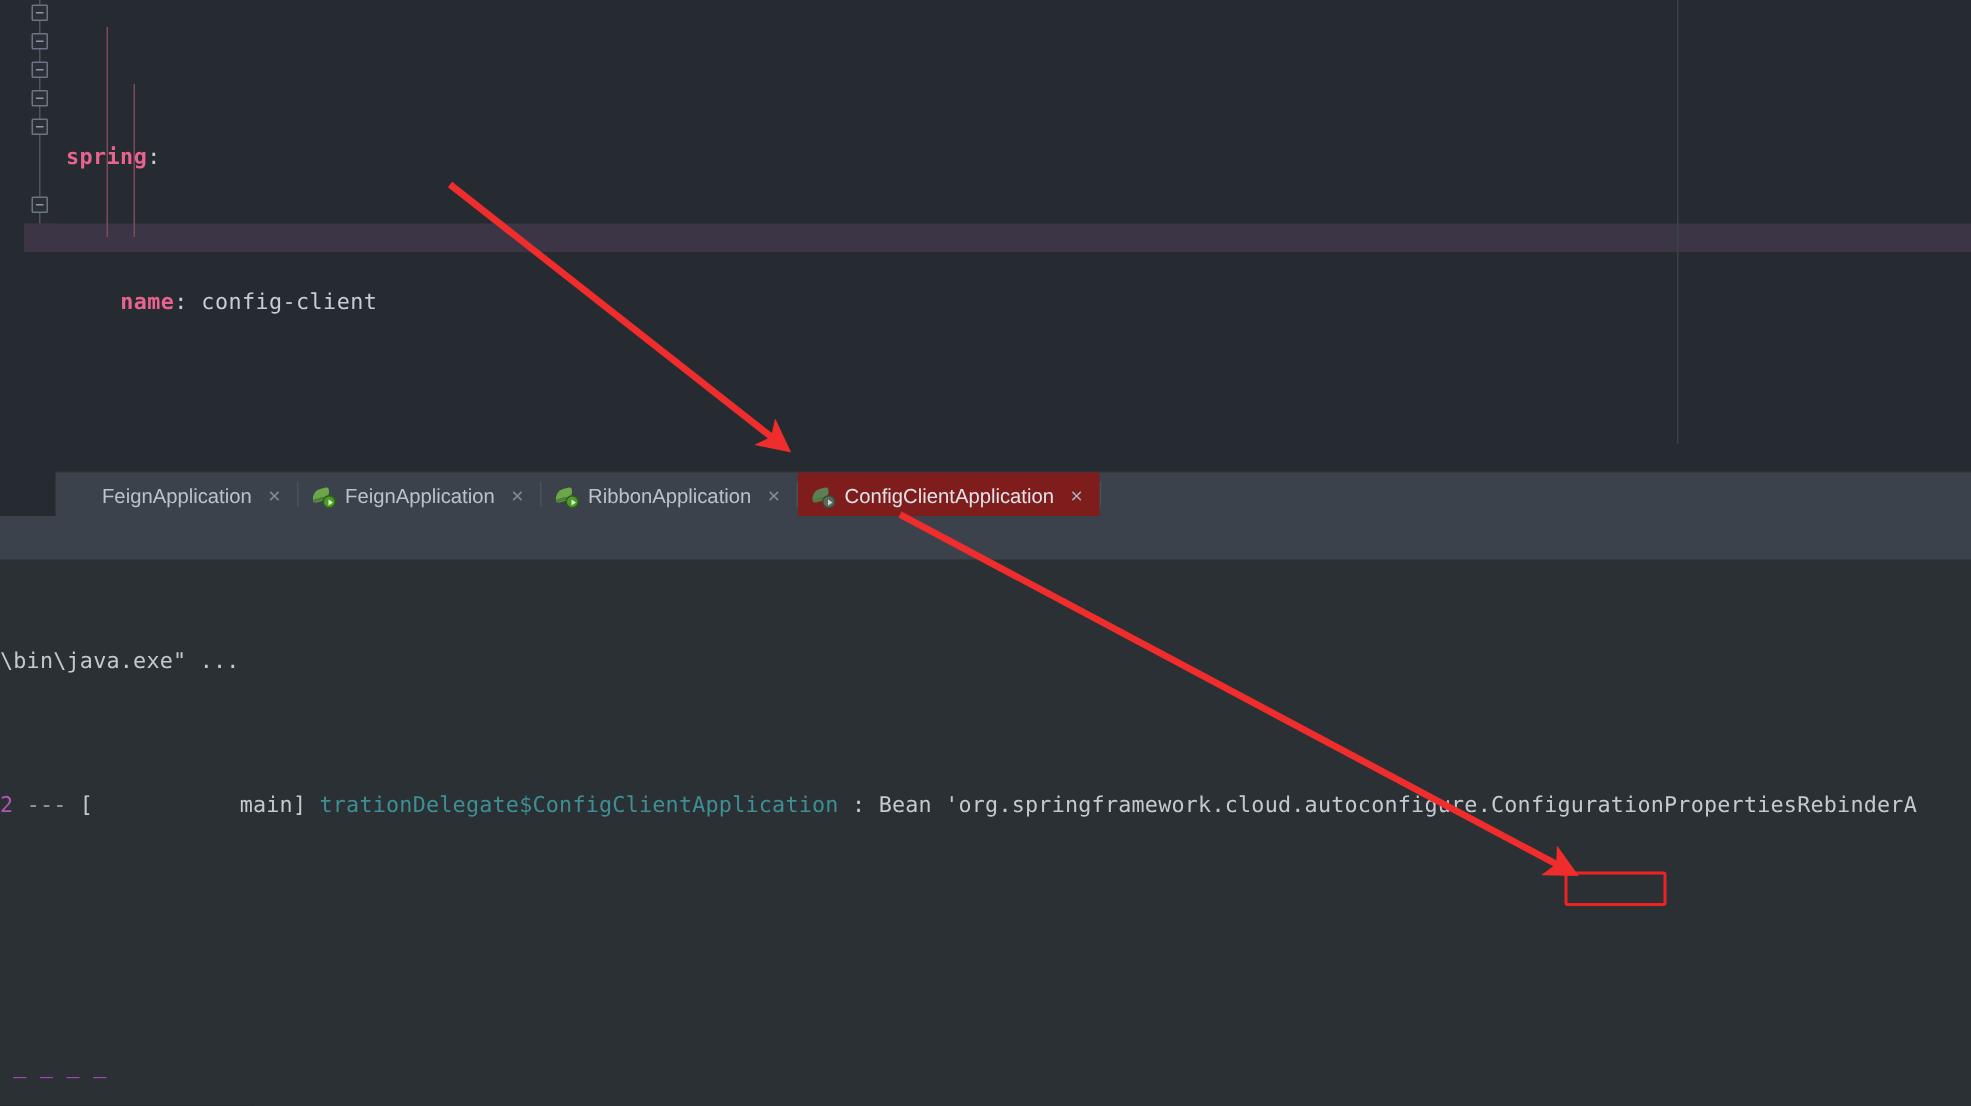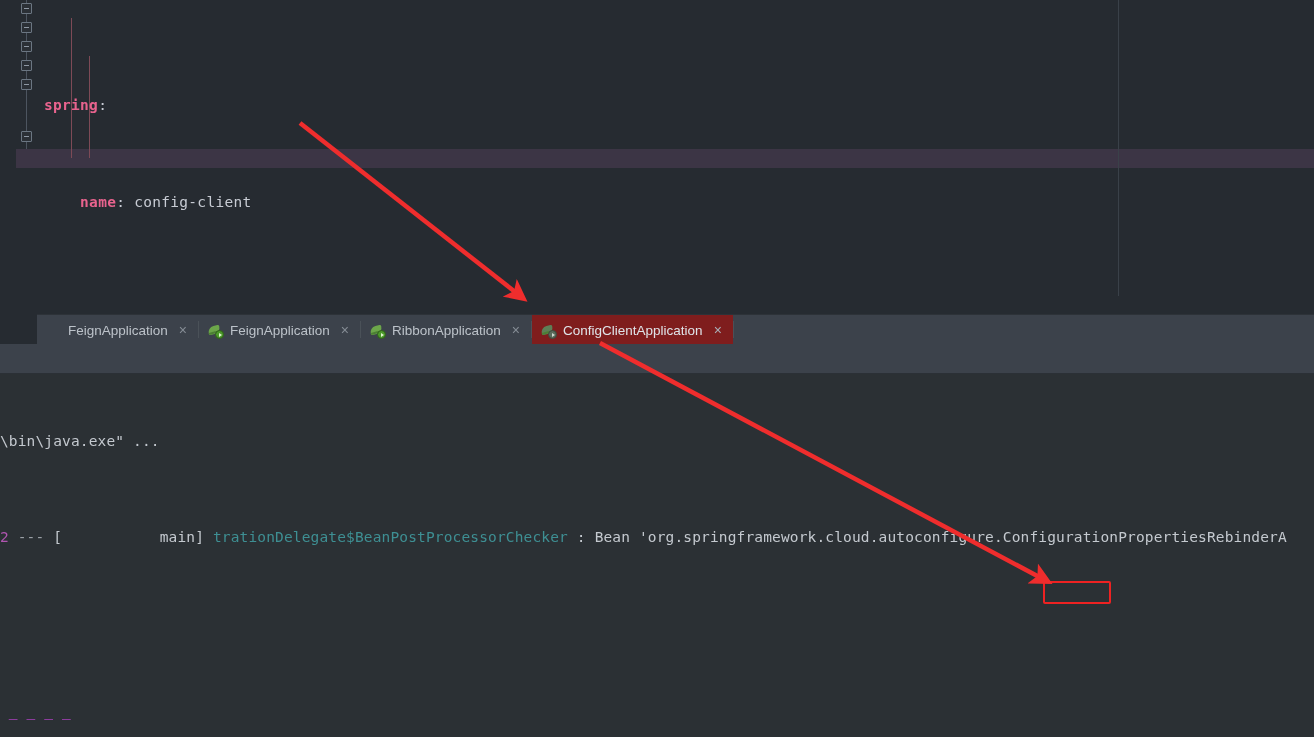--- a/index.html
+++ b/index.html
@@ -244,21 +244,21 @@
     <div class="tabsep"></div>
   </div>
 
   <div class="console-strip"></div>
 
   <div class="console">
 
     <div class="line"><span class="cmd">\bin\java.exe" ...</span></div>
 
     
-    <div class="line"><span class="ts">2</span><span class="msg"> </span><span class="dash">---</span><span class="brk"> [           </span><span class="thr">main</span><span class="brk">] </span><span class="lg">trationDelegate$BeanPostProcessorChecker</span><span class="msg"> : </span><span class="msg">Bean 'org.springframework.cloud.autoconfigure.ConfigurationPropertiesRebinderA</span></div>
+    <div class="line"><span class="ts">2</span><span class="msg"> </span><span class="dash">---</span><span class="brk"> [           </span><span class="thr">main</span><span class="brk">] </span><span class="lg">trationDelegate$ConfigClientApplication</span><span class="msg"> : </span><span class="msg">Bean 'org.springframework.cloud.autoconfigure.ConfigurationPropertiesRebinderA</span></div>
 
     <div class="line"> </div>
 
     
     <div class="line"><span class="banner-gold"> _ _ _ _</span></div>
     
     
     
     
     

